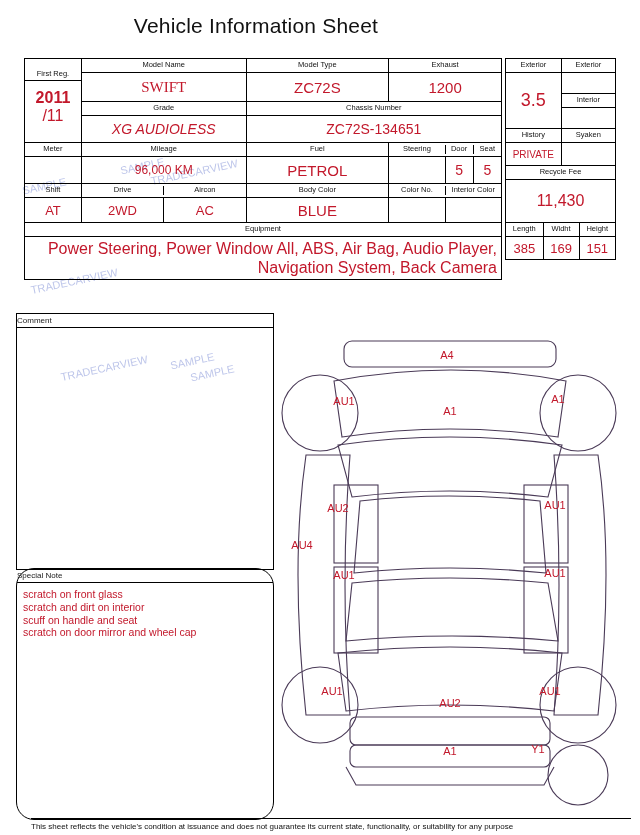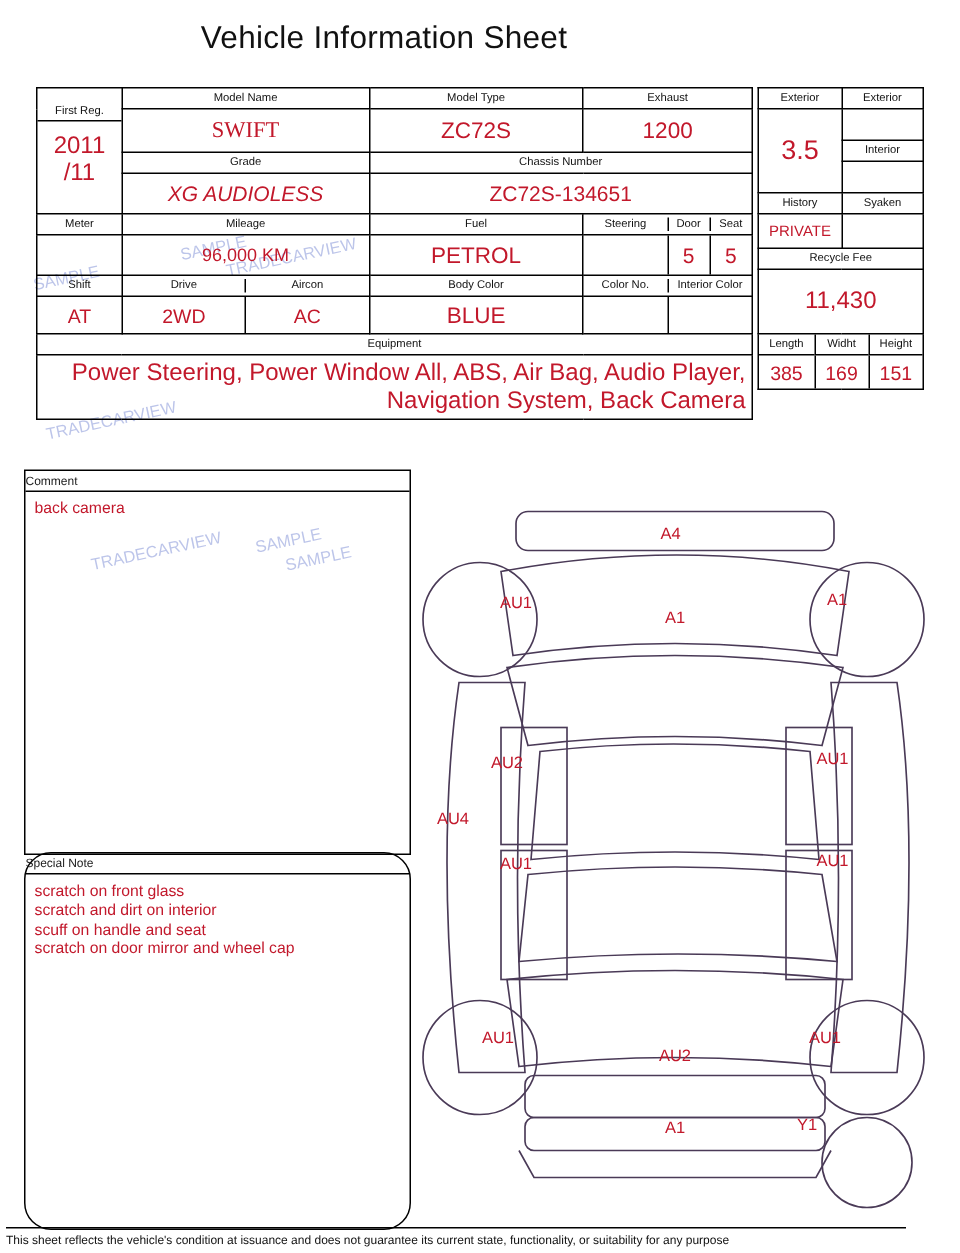--- a/index.html
+++ b/index.html
@@ -36,21 +36,21 @@
   #topright{left:505px;top:58px;width:111px;}
   #topright td{border:1px solid #000;padding:0;}
 
   
   #commentbox{left:16px;top:313px;width:256px;height:255px;}
   #notebox{left:16px;top:568px;width:256px;height:250px;border-radius:18px;}
   .boxhdr{font-size:8px;border-bottom:1px solid #000;padding:2px 0;}
   .boxbody{font-size:10.5px;color:#c2182b;padding:5px 6px;line-height:1.22;}
 
   #footer{
-    position:absolute;left:4px;top:818px;width:600px;
+    position:absolute;left:31px;top:818px;width:600px;
     font-size:8px;color:#111;border-top:1px solid #000;padding-top:3px;
   }
   .diagram{position:absolute;left:272px;top:305px;width:360px;height:505px;}
   .dmark{fill:#c2182b;font-size:11px;font-family:"Liberation Sans",sans-serif;}
   .dline{stroke:#4a3a57;fill:none;stroke-width:1.1;}
   .wm{
     position:absolute;color:#6d7fd0;opacity:.45;font-size:11px;
     transform:rotate(-12deg);white-space:nowrap;pointer-events:none;
   }
 </style>
@@ -67,21 +67,21 @@
   <div class="wm" style="left:30px;top:275px;">TRADECARVIEW</div>
   <div class="wm" style="left:170px;top:355px;">SAMPLE</div>
   <div class="wm" style="left:60px;top:362px;">TRADECARVIEW</div>
   <div class="wm" style="left:190px;top:367px;">SAMPLE</div>
 
   <table id="topleft" class="grid">
     <tbody>
         <tr>
       <td rowspan="4" style="width:56px;">
         <div class="lbl" style="border-bottom:1px solid #000;padding:2px 0;">First Reg.</div>
-        <div class="v-big" style="padding-top:8px;">2011</div>
+        <div class="v-big" style="padding-top:8px;font-weight:bold;">2011</div>
         <div class="v-big" style="padding-bottom:8px;">/11</div>
       </td>
       <td style="width:164px;height:13px;">
             <div class="lbl">Model Name</div>
           </td>
       <td style="width:142px;">
             <div class="lbl">Model Type</div>
           </td>
       <td style="width:112px;">
             <div class="lbl">Exhaust</div>
@@ -336,21 +336,20 @@
           </tr>
         </tbody>
             </table>
       </td>
     </tr>
   </tbody>
     </table>
 
   <div class="grid" id="commentbox">
     <div class="boxhdr">Comment</div>
-    <div class="boxbody">back camera</div>
   </div>
 
   <div class="grid" id="notebox">
     <div class="boxhdr">Special Note</div>
     <div class="boxbody">
       <div>scratch on front glass</div>
       <div>scratch and dirt on interior</div>
       <div>scuff on handle and seat</div>
       <div>scratch on door mirror and wheel cap</div>
     </div>

